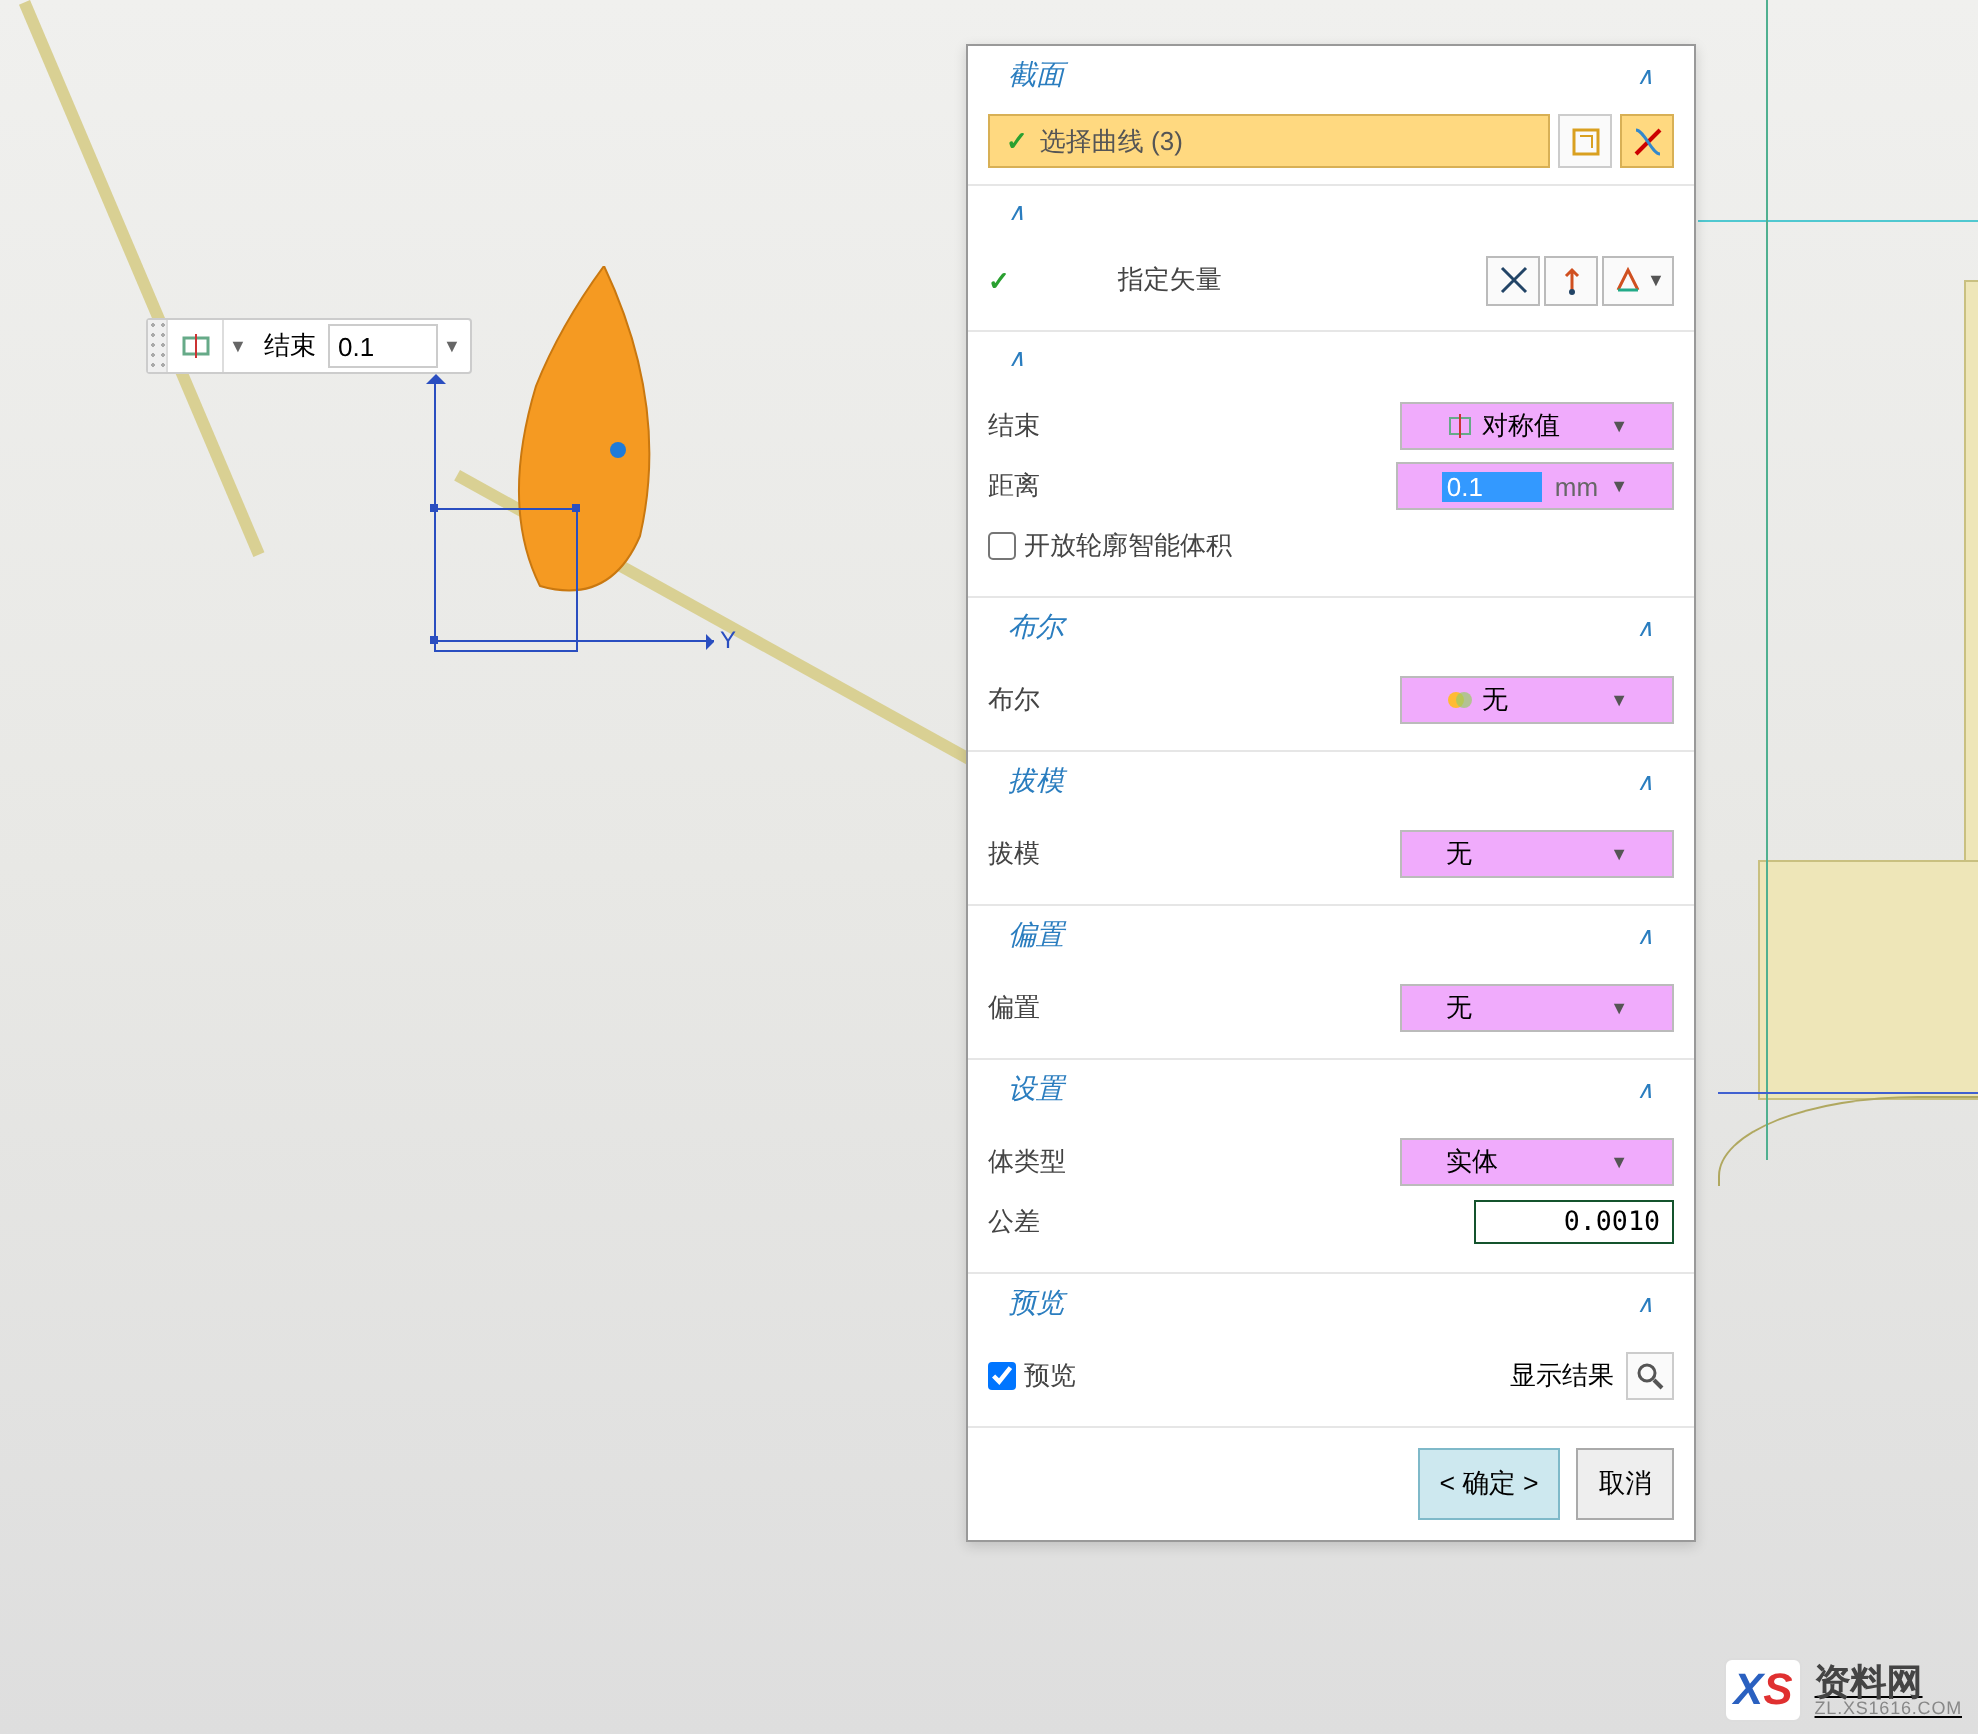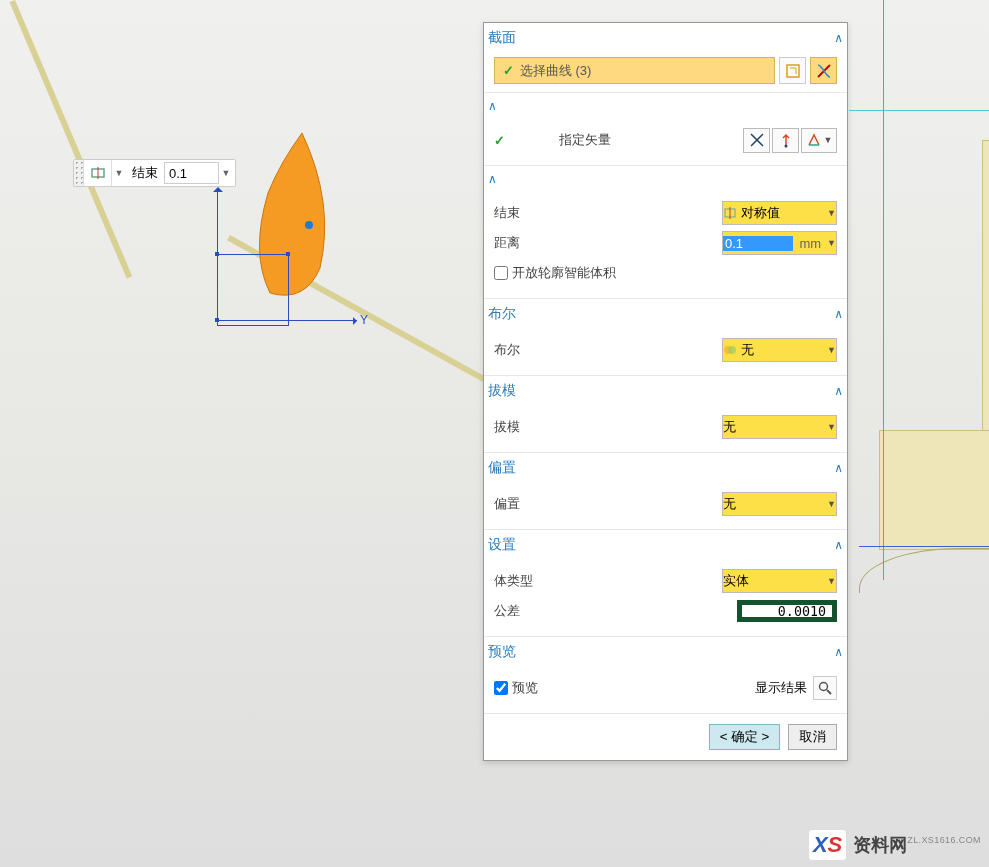--- a/index.html
+++ b/index.html
@@ -109,25 +109,26 @@
   display: flex;
   align-items: center;
   justify-content: center;
   cursor: pointer;
   font-size: 14px;
 }
 
 .section-hdr {
   display: flex;
   align-items: center;
-  padding: 6px 4px;
+  padding: 6px 20px;
   border-top: 1px solid #e6e6e6;
   color: #2a7dbf;
   font-size: 14px;
   cursor: pointer;
+  font-style: italic;
 }
 .section-hdr:first-of-type { border-top: none; }
 .section-hdr .hdr-label { flex: 1; }
 .section-hdr .chevron {
   color: #2a7dbf;
   font-size: 12px;
 }
 .section-body {
   padding: 4px 10px 8px 10px;
 }
@@ -182,24 +183,24 @@
   display: flex;
   align-items: center;
   gap: 4px;
 }
 .row .spacer { flex: 1; }
 .select-ctl, .input-combo {
   flex: 1;
   max-width: 150px;
   height: 24px;
   border: 1px solid #bbb;
-  background: #fde047;
-  display: flex;
-  align-items: center;
-  padding: 0 0;
+  background: #f0abfc;
+  display: flex;
+  align-items: center;
+  padding: 0 22px;
 }
 .select-ctl .sel-text { flex: 1; }
 .select-ctl .sel-caret { font-size: 9px; color: #555; }
 .select-ctl .cube-icon {
   width: 14px; height: 14px; margin-right: 4px;
 }
 .input-combo.highlighted input {
   background: #3399ff;
   color: #fff;
 }
@@ -209,21 +210,21 @@
   width: 50px;
   font-size: 13px;
   padding: 0 2px;
   outline: none;
 }
 .input-combo .unit { color: #666; padding: 0 6px; }
 .input-combo .sel-caret { font-size: 9px; color: #555; }
 .text-input {
   width: 100px;
   height: 22px;
-  border: 5px solid #14532d;
+  border: 1px solid #14532d;
   text-align: right;
   padding: 0 6px;
   font-family: monospace;
 }
 input[type=checkbox] {
   width: 14px; height: 14px;
 }
 
 .vec-icons {
   display: flex;
@@ -232,21 +233,21 @@
 .vec-icons .icon-btn { width: 27px; height: 25px; border-color: #bbb; }
 
 .dlg-footer {
   display: flex;
   justify-content: flex-end;
   gap: 8px;
   padding: 10px;
   border-top: 1px solid #e6e6e6;
 }
 .btn {
-  height: 26px;
+  height: 36px;
   padding: 0 10px;
   border: 1px solid #aaa;
   background: #eeeeee;
   cursor: pointer;
   display: flex;
   align-items: center;
 }
 .btn.primary {
   background: #cde8ef;
   border-color: #7fb9c9;
@@ -389,22 +390,23 @@
   font-size: 22px;
 }
 .wm-s {
   color: #e03030;
   font-style: italic;
   font-weight: bold;
   font-size: 22px;
 }
 .wm-text {
   display: flex;
-  flex-direction: row;
+  flex-direction: column;
   line-height: 1;
+  text-decoration: underline;
 }
 .wm-cn {
   font-size: 18px;
   font-weight: bold;
   color: #444;
 }
 .wm-url {
   font-size: 9px;
   color: #888;
   letter-spacing: 0.4px;

